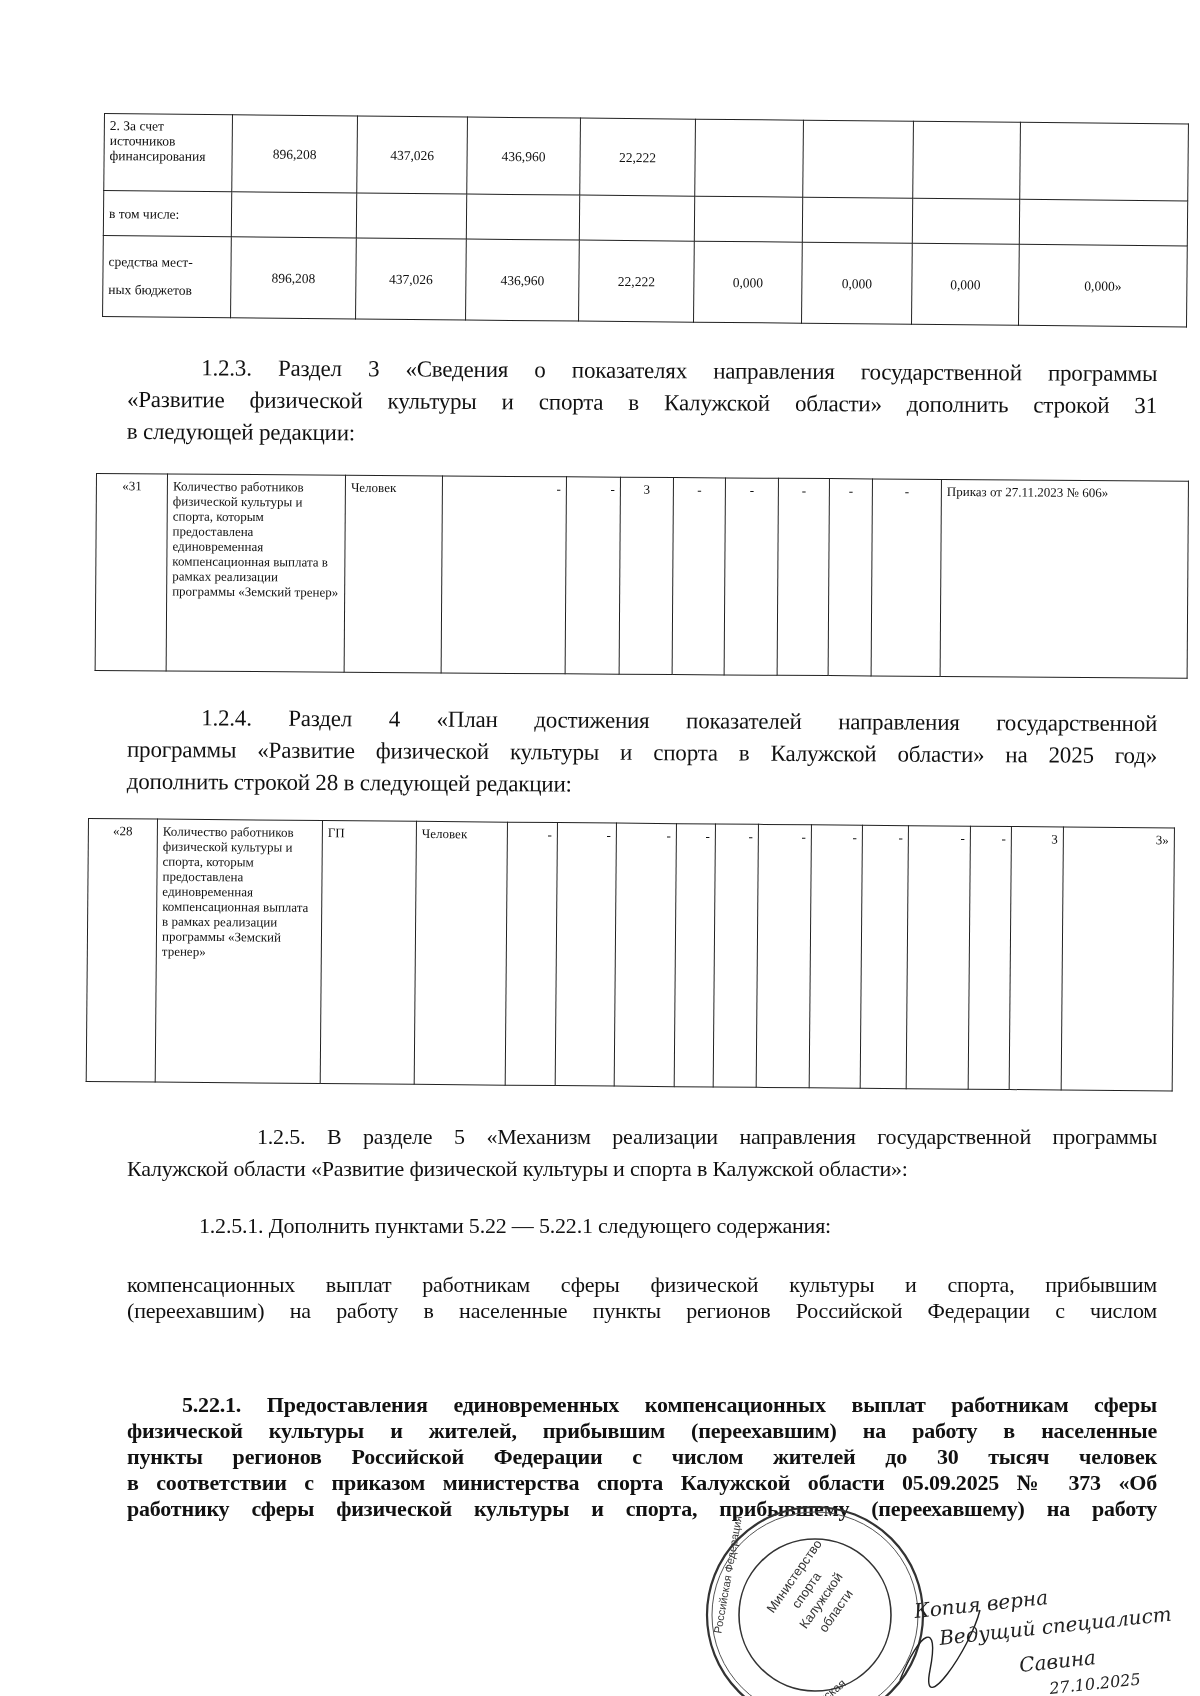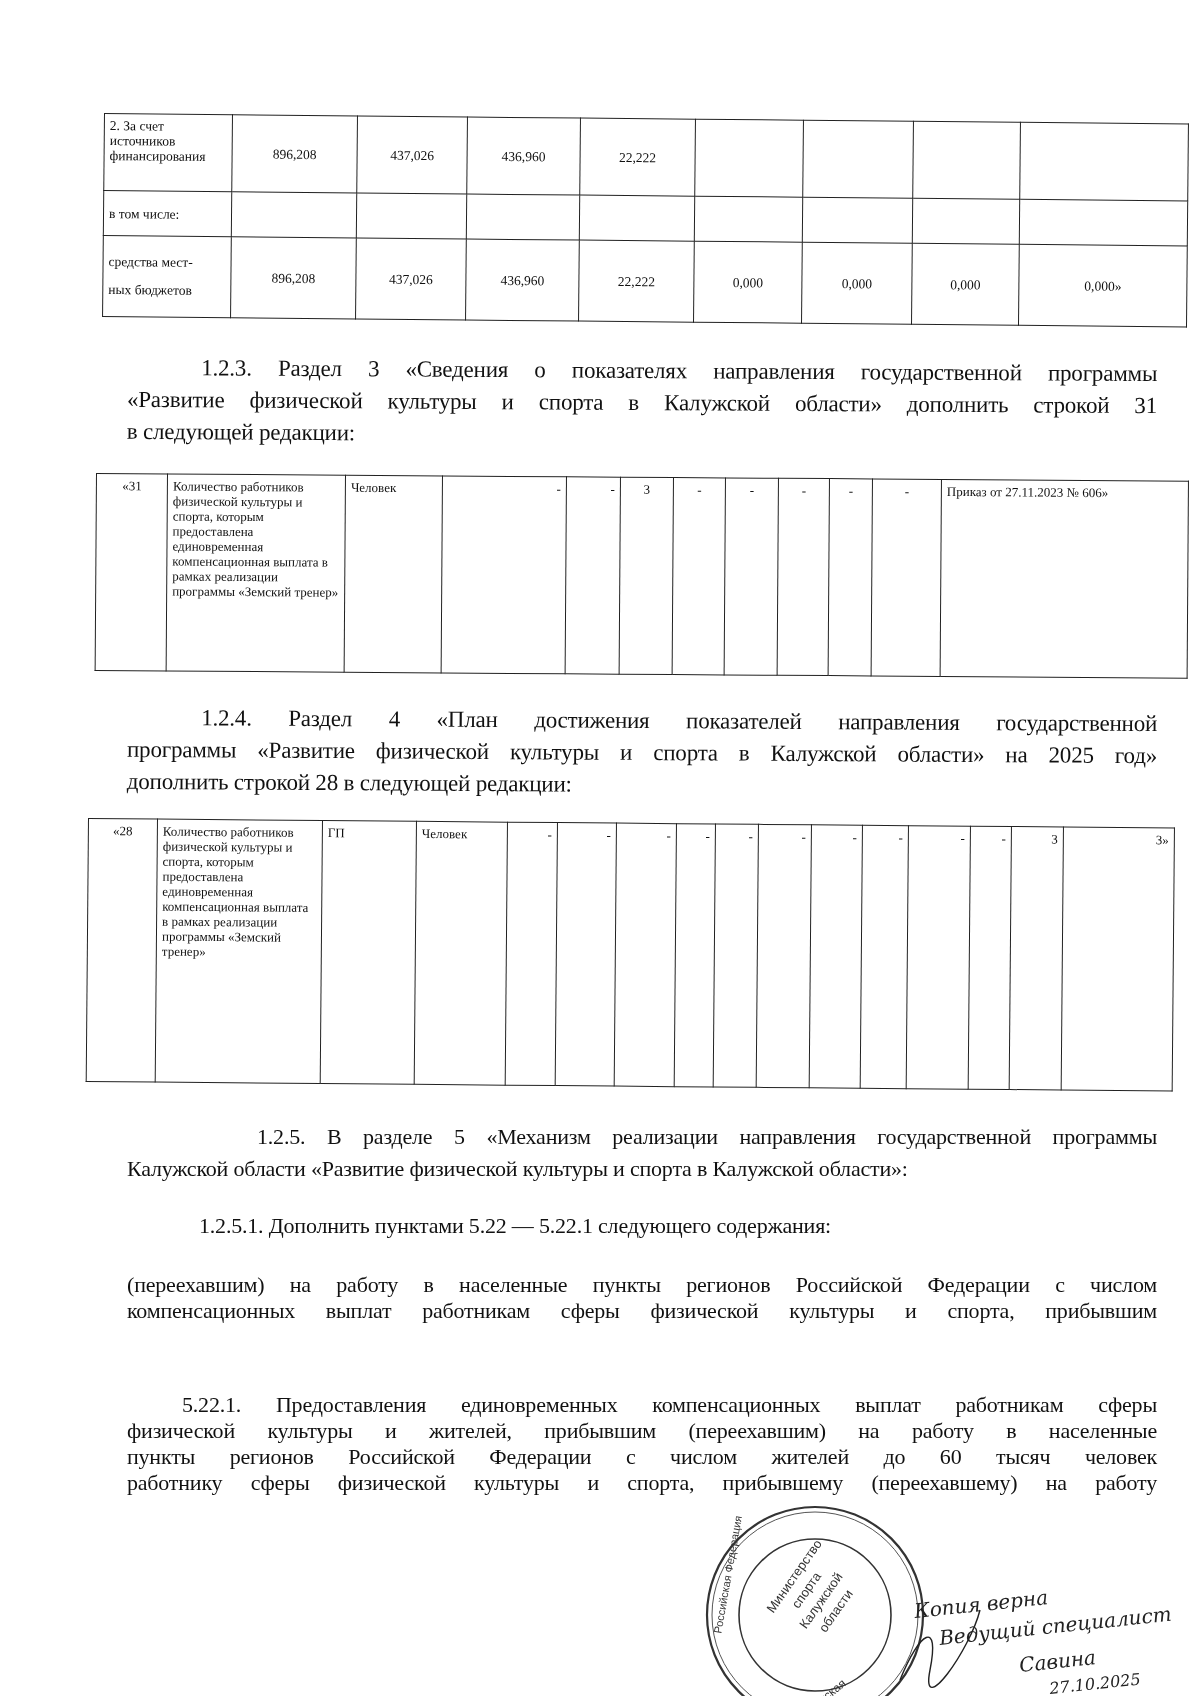--- a/index.html
+++ b/index.html
@@ -26,21 +26,21 @@
   .para { position: absolute; left: 127px; width: 1030px; font-size: 23px; line-height: 32px;
           text-align: justify; text-align-last: left; letter-spacing: -0.2px; }
   .para .ind { display: inline-block; width: 74px; }
   .line { display: block; text-align: justify; text-align-last: justify; height: 32px; white-space: nowrap; }
   .line.last { text-align-last: left; }
   #p123 { top: 355px; transform: rotate(0.35deg); }
   #p124 { top: 705px; left: 127px; transform: rotate(0.35deg); }
   #p125 { top: 1120px; font-size: 22px; line-height: 33px; }
   #p1251 { top: 1210px; font-size: 22px; }
   #p522 { top: 1272px; font-size: 22px; line-height: 26.5px; }
-  #p5221 { top: 1392px; font-size: 22px; line-height: 26px; }
+  #p5221 { top: 1392px; font-size: 22px; line-height: 26px; font-weight: bold; }
   #p522 .line, #p5221 .line { height: 26px; }
   .stamp { position: absolute; left: 700px; top: 1500px; width: 230px; height: 230px; }
   .sig { position: absolute; left: 880px; top: 1590px; width: 320px; height: 106px; }
 </style>
 </head>
 <body>
 
 <table id="t1" class="doc">
   <colgroup>
     <col style="width:128px">
@@ -182,28 +182,29 @@
 <div id="p125" class="para">
   <span class="line"><span class="ind" style="width:130px"></span><span>1.2.5. В разделе 5 «Механизм реализации направления государственной программы</span></span>
   <span class="line last">Калужской области «Развитие физической культуры и спорта в Калужской области»:</span>
 </div>
 
 <div id="p1251" class="para">
   <span class="line last"><span class="ind" style="width:72px"></span><span>1.2.5.1. Дополнить пунктами 5.22 — 5.22.1 следующего содержания:</span></span>
 </div>
 
 <div id="p522" class="para">
+  <span class="line">компенсационных выплат работникам сферы физической культуры и спорта, прибывшим</span>
   <span class="line">(переехавшим) на работу в населенные пункты регионов Российской Федерации с числом</span>
-  <span class="line">компенсационных выплат работникам сферы физической культуры и спорта, прибывшим</span>
 </div>
 
 <div id="p5221" class="para">
   <span class="line"><span class="ind" style="width:55px"></span><span>5.22.1. Предоставления единовременных компенсационных выплат работникам сферы</span></span>
   <span class="line">физической культуры и жителей, прибывшим (переехавшим) на работу в населенные</span>
-  <span class="line">пункты регионов Российской Федерации с числом жителей до 60 тысяч человек</span>
+  <span class="line">пункты регионов Российской Федерации с числом жителей до 30 тысяч человек</span>
+  <span class="line">в соответствии с приказом министерства спорта Калужской области 05.09.2025 № 373 «Об</span>
   <span class="line">работнику сферы физической культуры и спорта, прибывшему (переехавшему) на работу</span>
 </div>
 
 <svg class="stamp" viewBox="0 0 230 230">
   <circle cx="115" cy="115" r="108" fill="none" stroke="#333" stroke-width="2.2"></circle>
   <circle cx="115" cy="115" r="103" fill="none" stroke="#555" stroke-width="1"></circle>
   <circle cx="115" cy="115" r="76" fill="none" stroke="#333" stroke-width="1.6"></circle>
   <g font-family="Liberation Sans, sans-serif" font-size="13" fill="#333" transform="rotate(-55 115 115)">
     <text x="92" y="80">Министерство</text>
     <text x="110" y="98">спорта</text>

